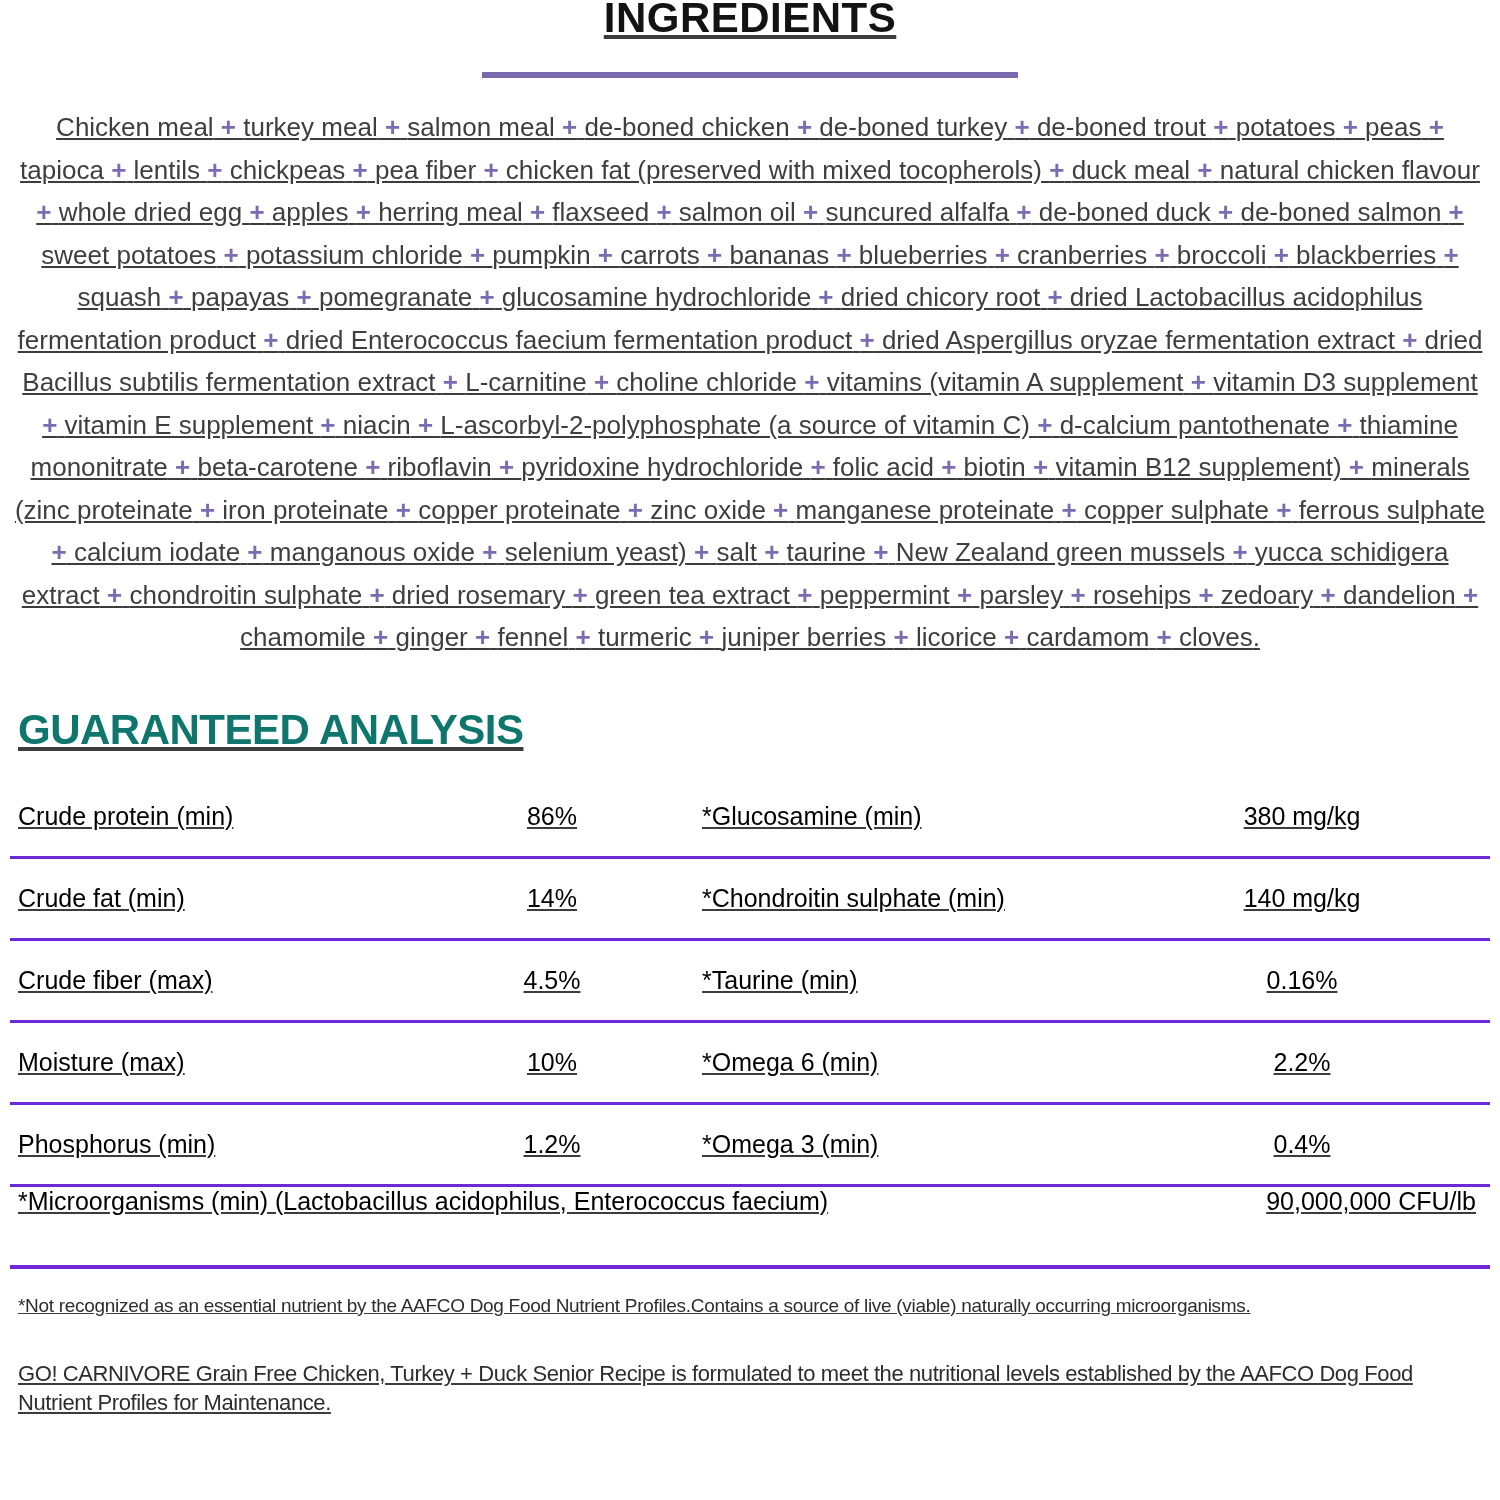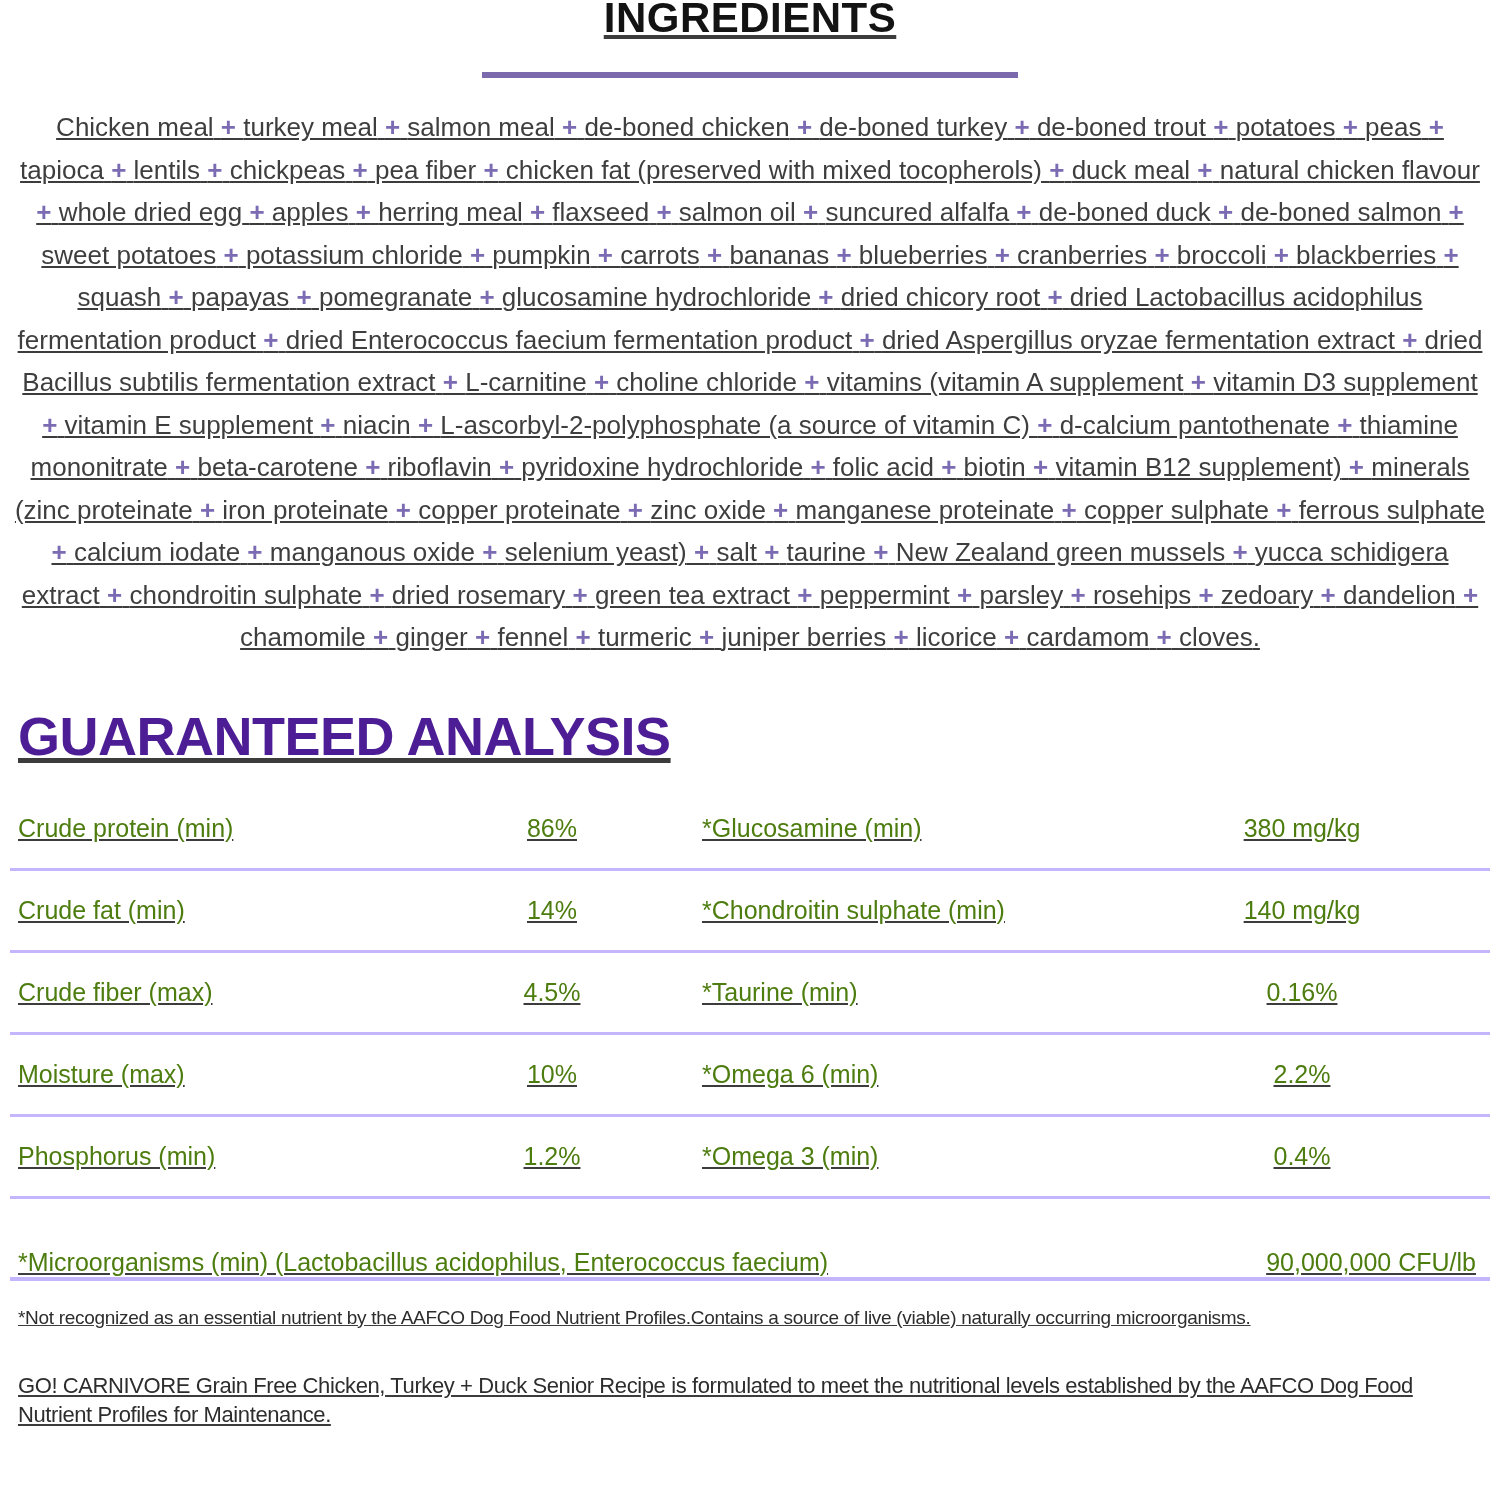--- a/index.html
+++ b/index.html
@@ -34,45 +34,45 @@
     font-size:26px;
     line-height:42.5px;
     color:#3e3e3e;
   }
   .ingredients .plus {
     color:#7b6bb2;
     font-weight:700;
   }
   .ga-title {
     margin:50px 0 0 18px;
-    font-size:54px;
+    font-size:42px;
     font-weight:900;
     letter-spacing:-0.5px;
     line-height:1;
-    color:#4c1d95;
+    color:#0f766e;
   }
   .ga-table {
     margin:26px 10px 0;
   }
   .ga-row {
     height:82px;
     display:grid;
     grid-template-columns:444px 180px 60px 450px 300px;
     align-items:center;
-    border-bottom:3px solid #c4b5fd;
+    border-bottom:3px solid #6d28d9;
     font-size:25px;
-    color:#4d7c0f;
+    color:#000000;
     padding-left:8px;
   }
   .ga-row .lab { text-align:left; }
   .ga-row .val { text-align:center; }
   .ga-row.wide {
     display:flex;
     justify-content:space-between;
-    align-items:flex-end;
+    align-items:flex-start;
     border-bottom-width:4px;
     padding-right:14px;
   }
   .footnote {
     margin:26px 18px 0;
     font-size:19px;
     letter-spacing:-0.3px;
     color:#2d2d2d;
   }
   .statement {

